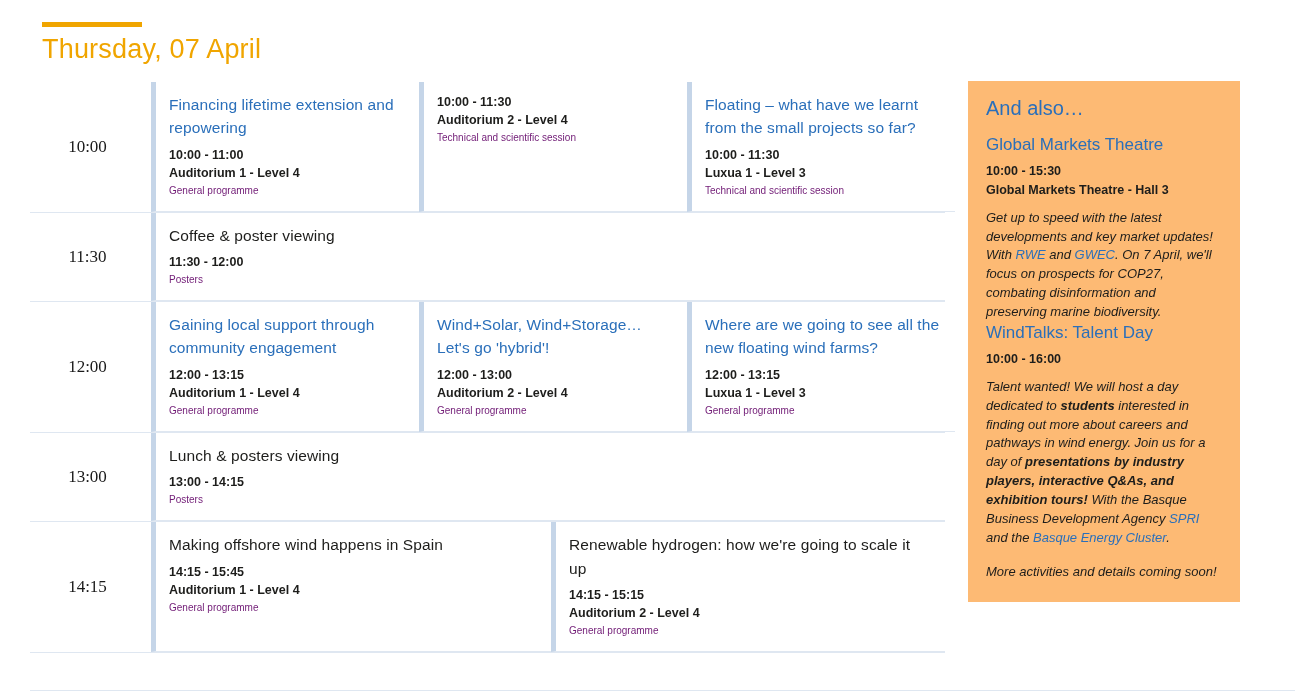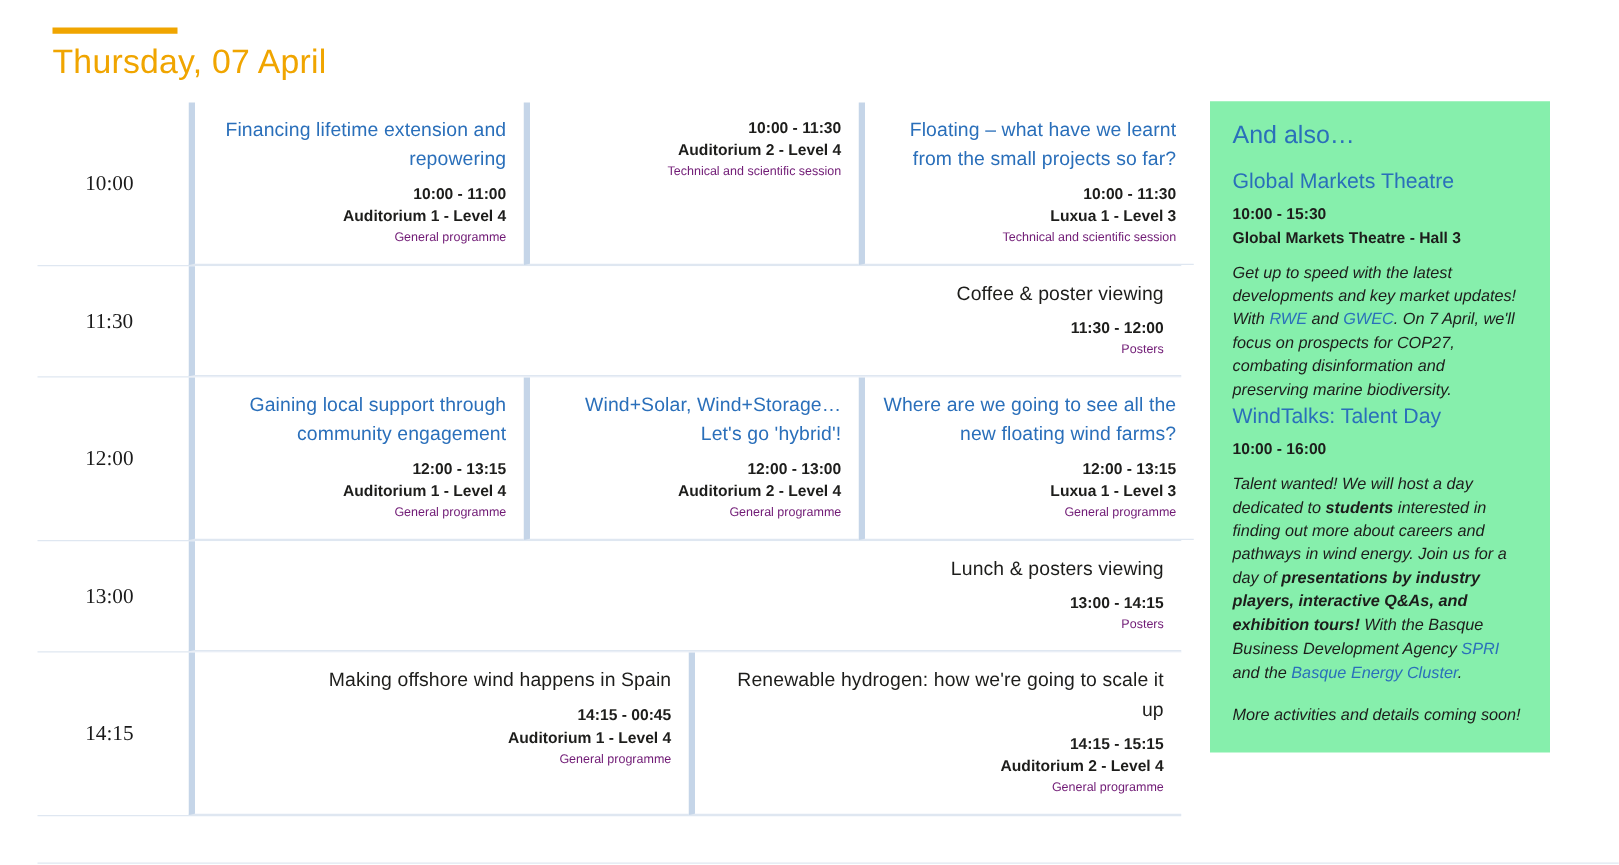--- a/index.html
+++ b/index.html
@@ -66,21 +66,20 @@
     font-family: "Liberation Serif", serif;
     font-size: 17px;
     color: #1a1a1a;
     padding-right: 6px;
   }
 
   .sessions {
     flex: 1 1 auto;
     display: flex;
     align-items: stretch;
-    text-align: right;
   }
 
   .card {
     position: relative;
     border-left: 5px solid #c5d5e8;
     border-bottom: 1px solid #dfe7f1;
     padding: 11px 14px 13px 13px;
     box-sizing: border-box;
     background: #ffffff;
   }
@@ -128,21 +127,21 @@
     height: 1px;
     background: #dfe7f1;
   }
 
   
   .aside {
     position: absolute;
     left: 968px;
     top: 81px;
     width: 272px;
-    background: #86efac;
+    background: #fdba74;
     padding: 16px 20px 20px 18px;
     box-sizing: border-box;
   }
   .aside-title {
     font-size: 20px;
     color: #2a6fba;
     margin: 0 0 14px 0;
     font-weight: 400;
   }
   .aside-block { }
@@ -256,21 +255,21 @@
             <div class="card-time">13:00 - 14:15</div>
             <div class="card-track">Posters</div>
           </div>
         </div>
       </div>
       <div class="row">
         <div class="time-cell">14:15</div>
         <div class="sessions">
           <div class="card half-a">
             <div class="card-title dark">Making offshore wind happens in Spain</div>
-            <div class="card-time">14:15 - 00:45</div>
+            <div class="card-time">14:15 - 15:45</div>
             <div class="card-room">Auditorium 1 - Level 4</div>
             <div class="card-track">General programme</div>
           </div>
           <div class="card half-b">
             <div class="card-title dark">Renewable hydrogen: how we're going to scale it up</div>
             <div class="card-time">14:15 - 15:15</div>
             <div class="card-room">Auditorium 2 - Level 4</div>
             <div class="card-track">General programme</div>
           </div>
         </div>

